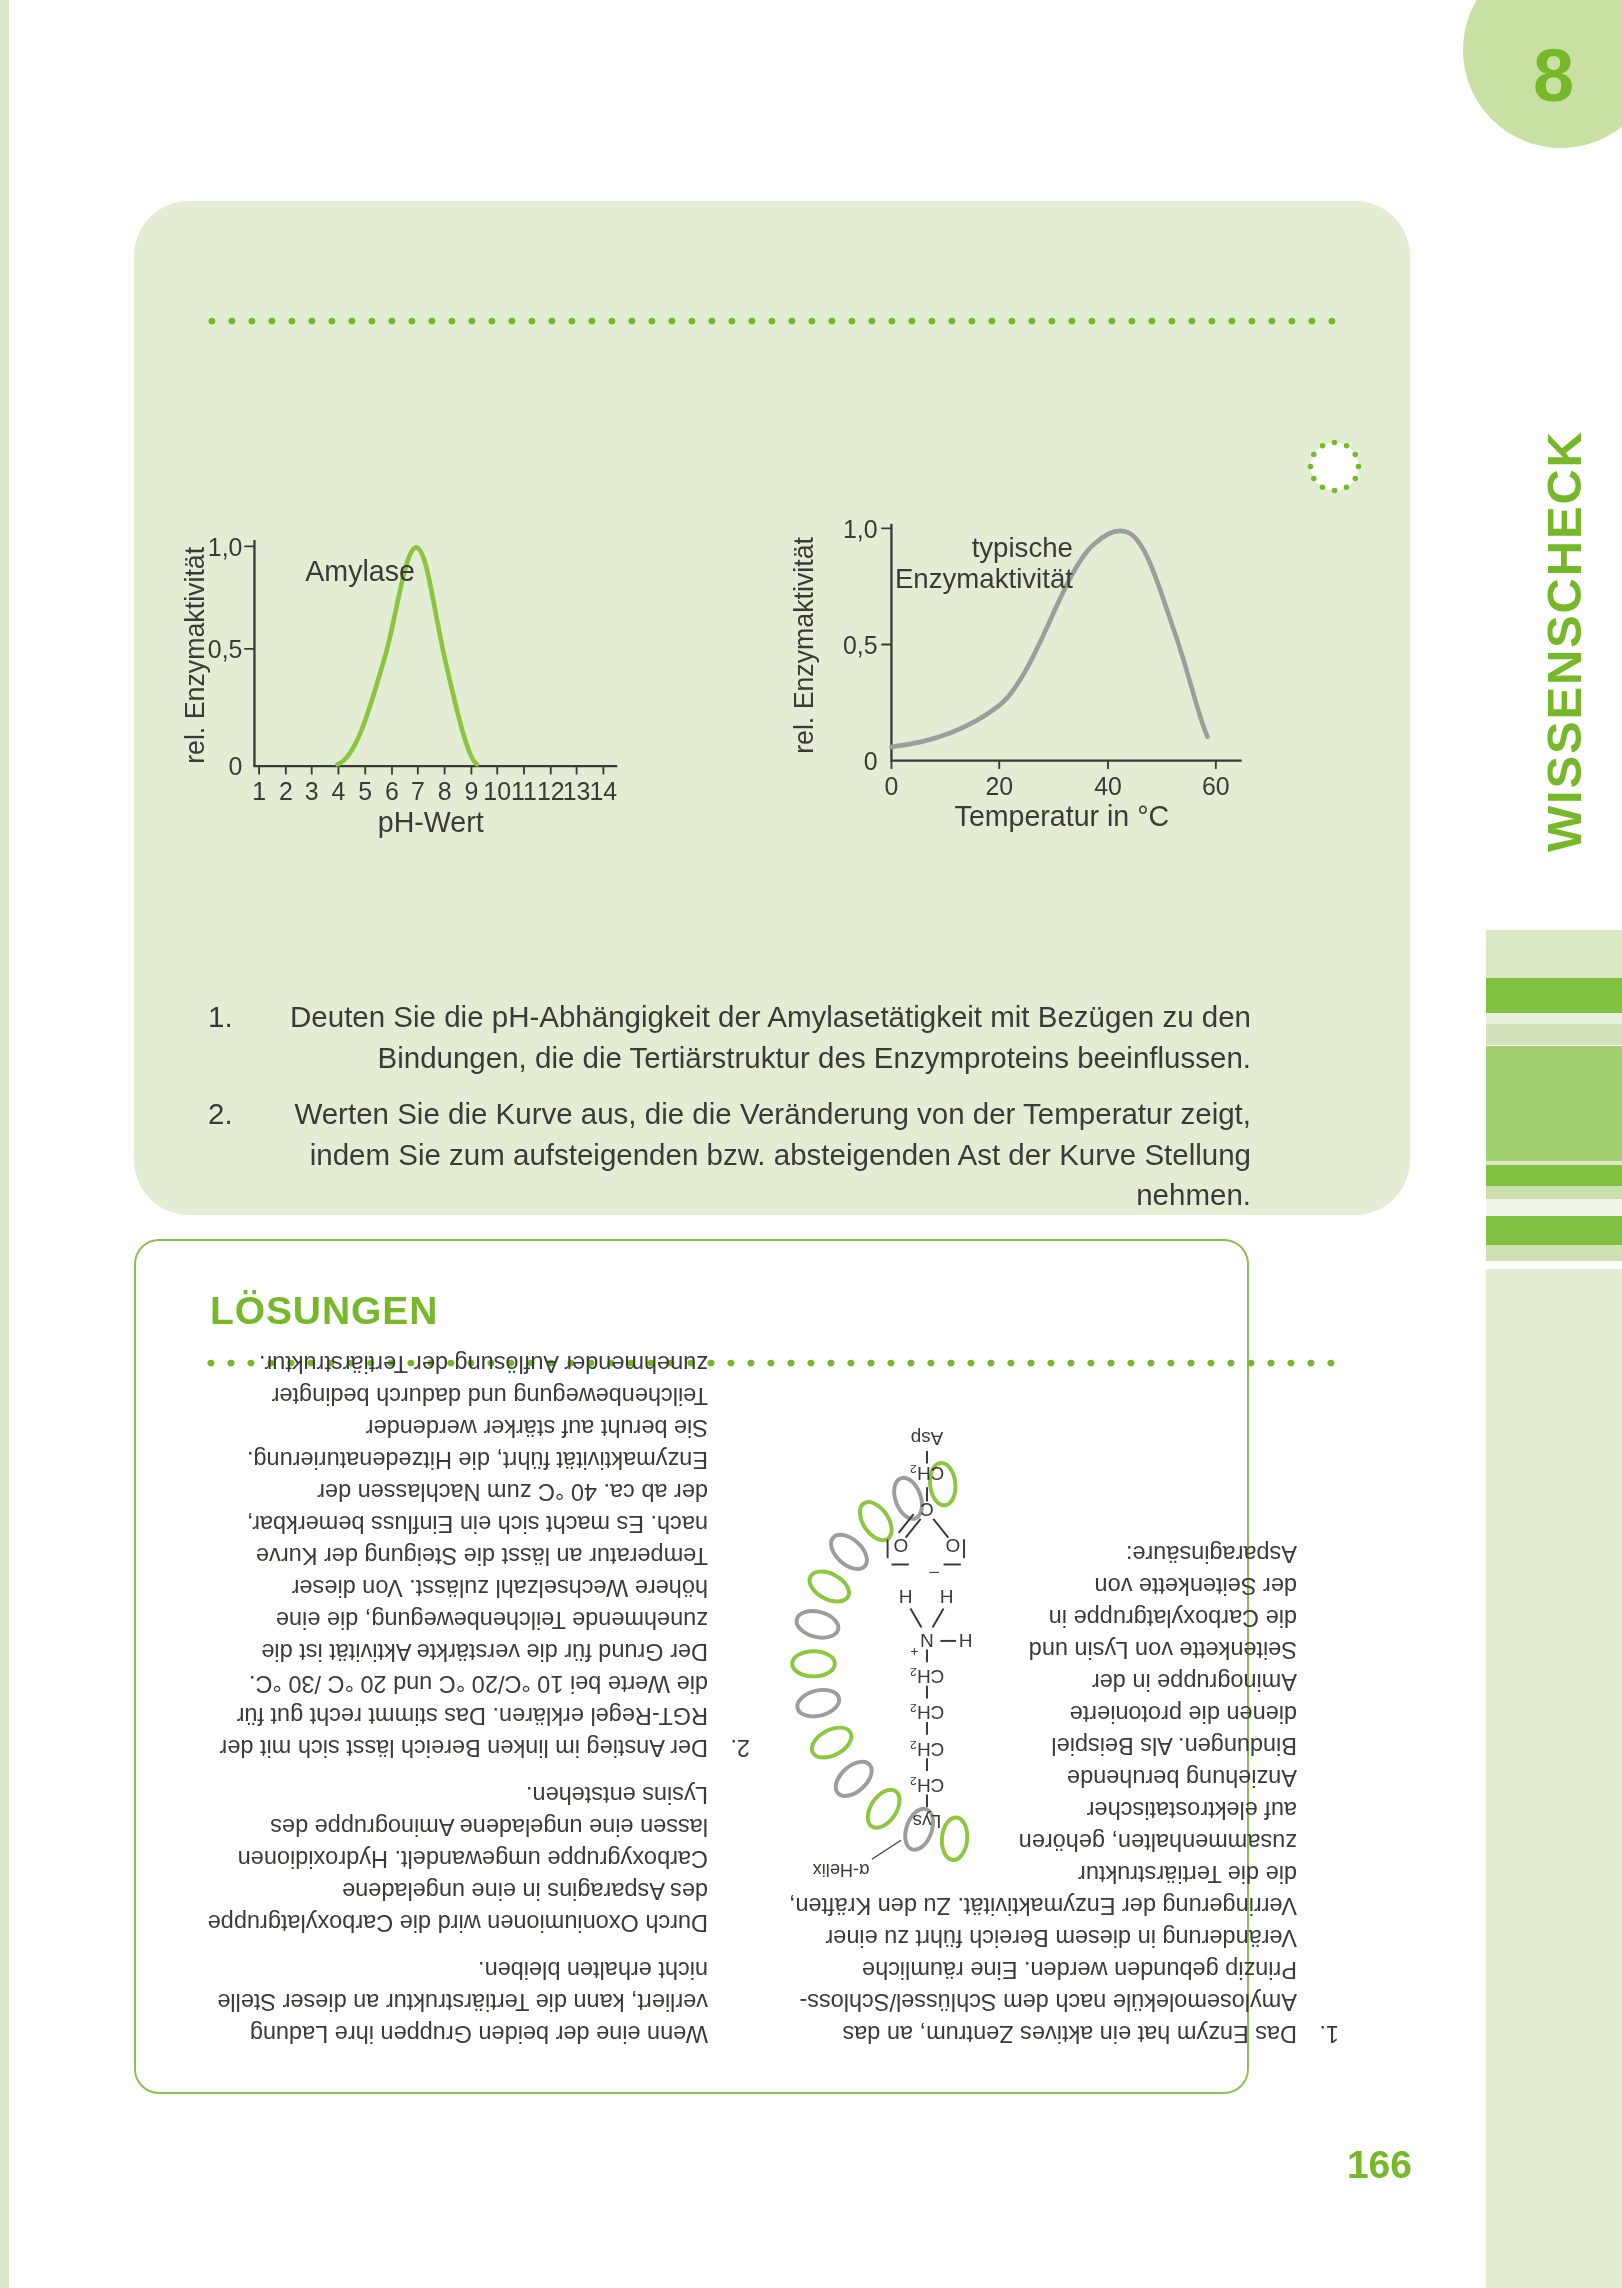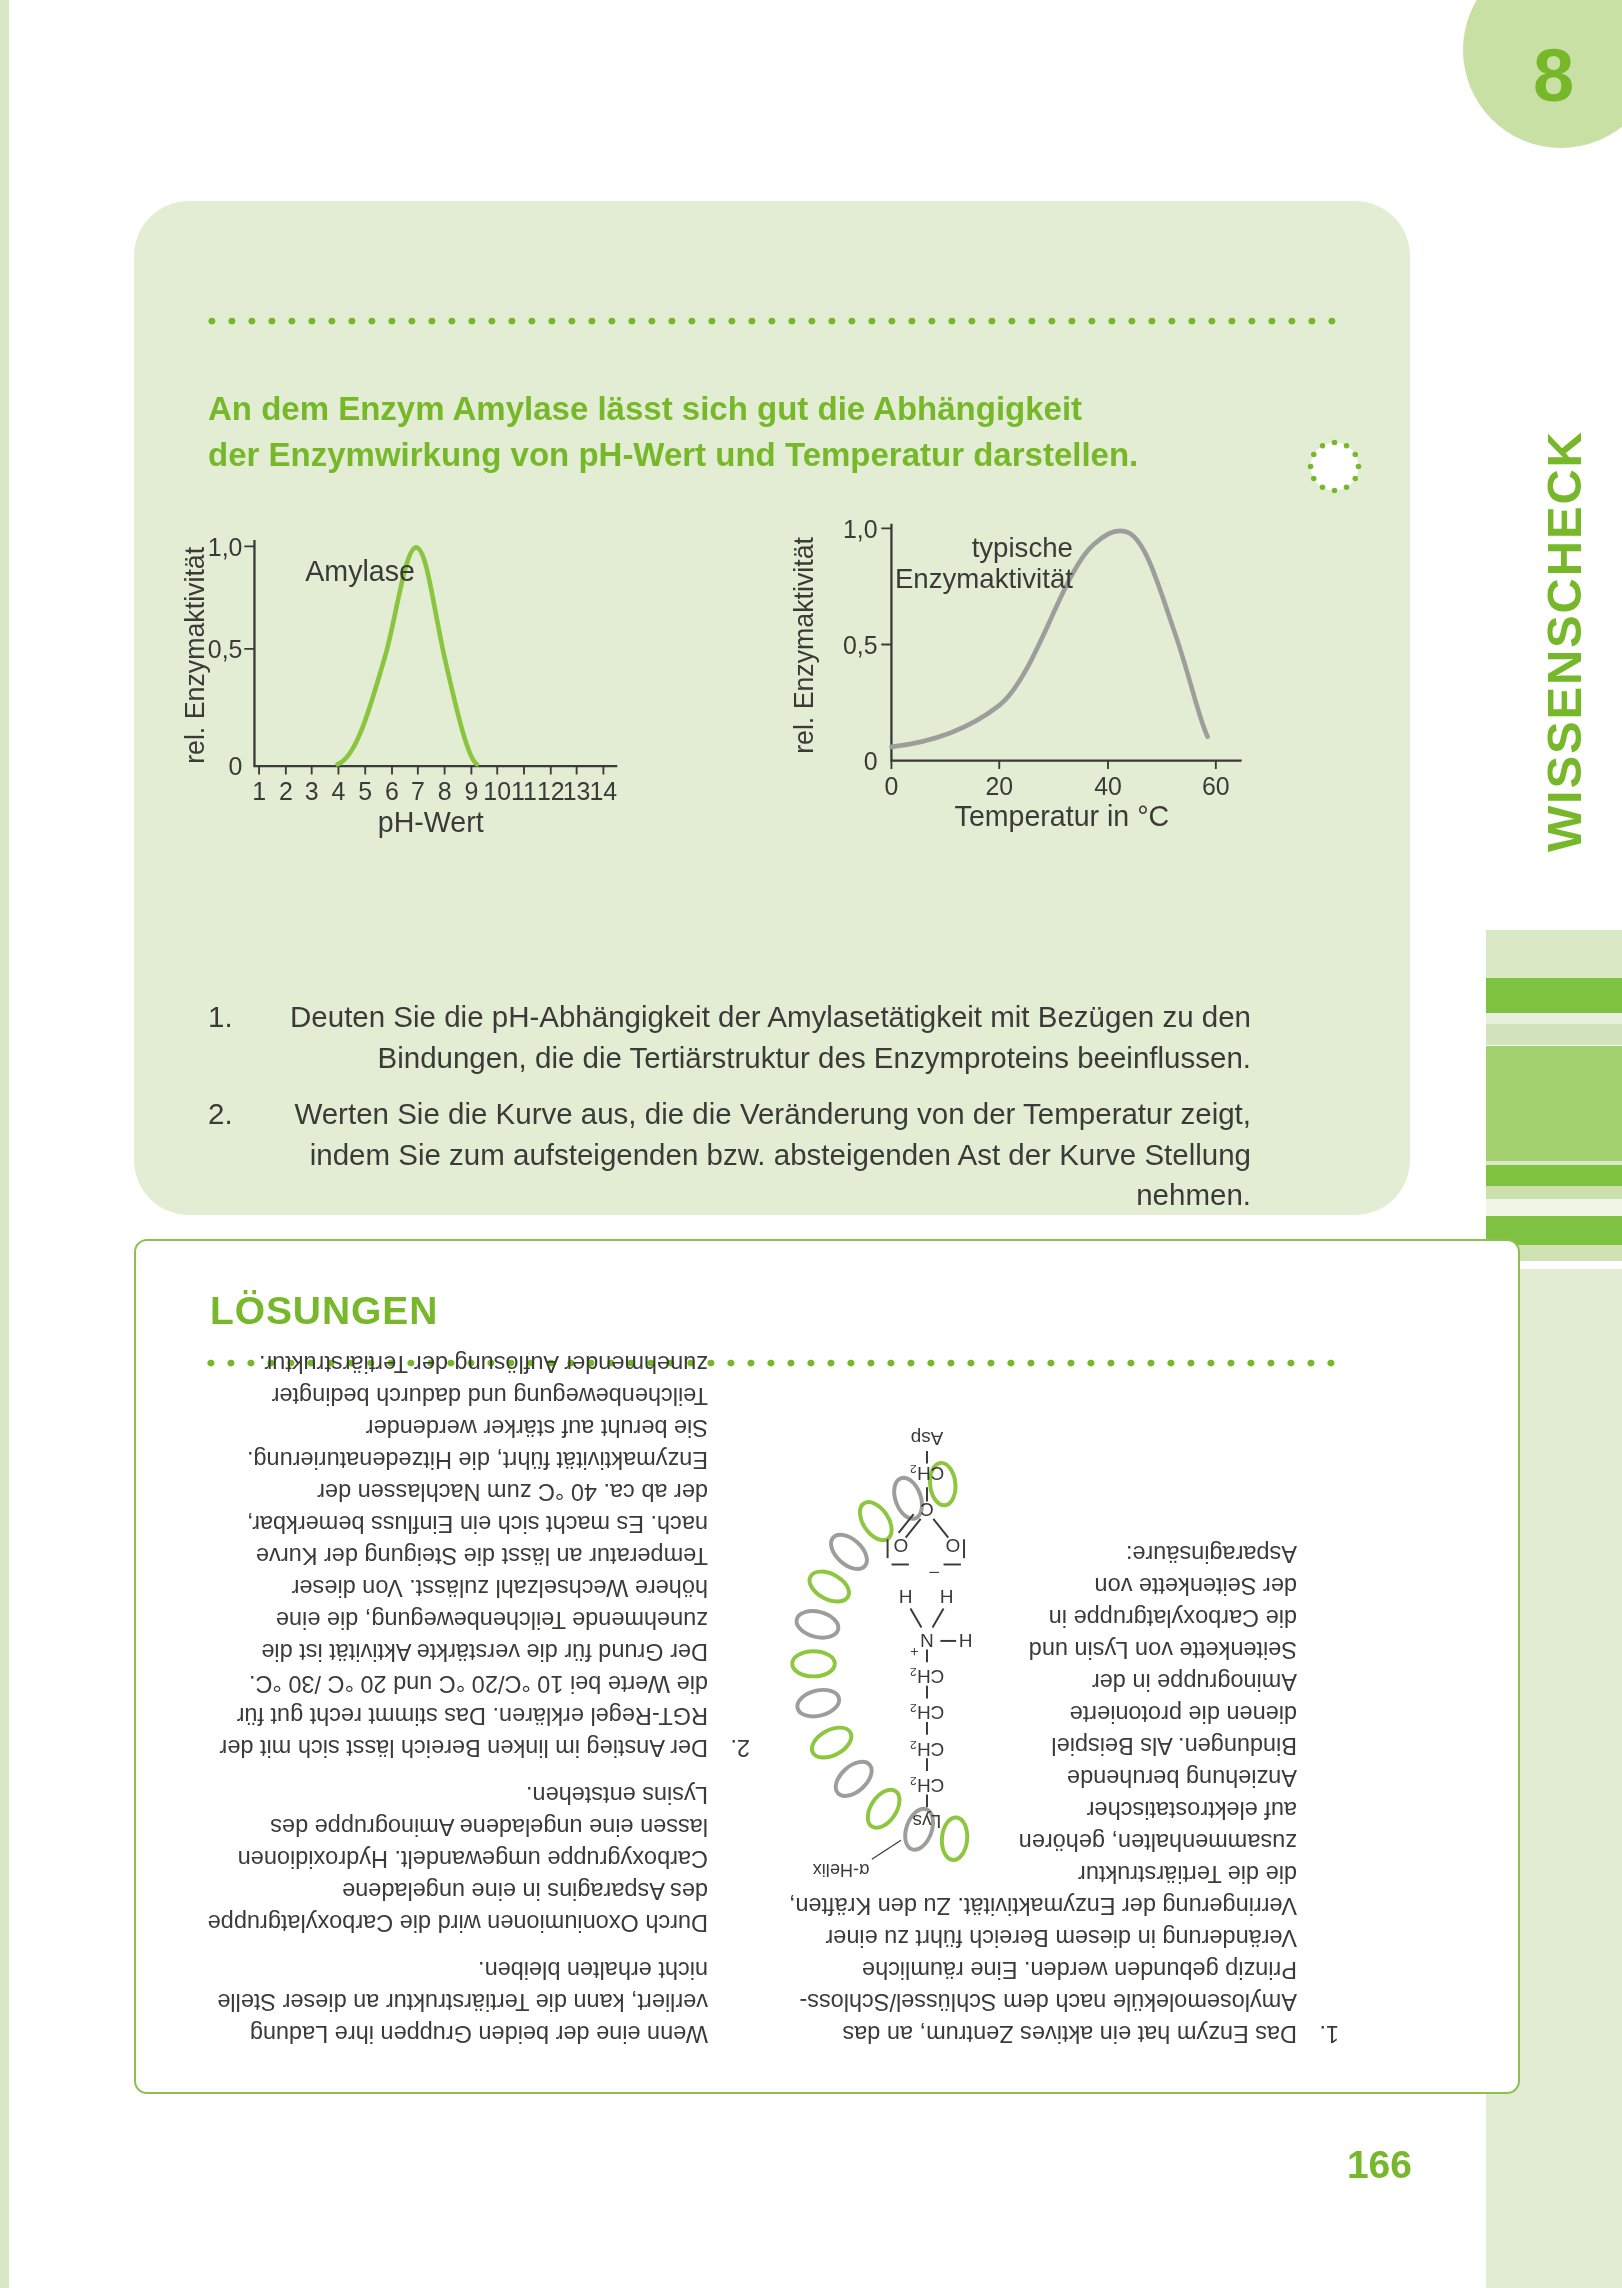--- a/index.html
+++ b/index.html
@@ -53,22 +53,22 @@
   .q-num{flex:0 0 44px;}
   .q-text{flex:1;text-align:right;}
   .badge{position:absolute;left:1171px;top:236px;width:59px;height:59px;}
 
   .chart{position:absolute;}
   #chart-ph{left:42px;top:302px;width:480px;height:337px;}
   #chart-temp{left:651px;top:297px;width:517px;height:341px;}
   svg text{font-family:"Liberation Sans","DejaVu Sans",sans-serif;fill:#3a3a39;}
 
   
-  .sol-panel{position:absolute;left:134px;top:1239px;width:1386px;height:855px;
-    background:#ffffff;border:2.8px solid #8cc152;border-radius:13px;box-sizing:border-box;}
+  .sol-panel{position:absolute;left:134px;top:1239px;width:1115px;height:855px;
+    background:#ffffff;border:2.8px solid #8cc152;border-radius:25px;box-sizing:border-box;}
   .sol-panel .panel-title{top:48px;}
   .sol-panel .dotted-rule{left:71px;top:118px;width:1133px;}
   .sol-body{position:absolute;left:71px;top:148px;width:1132px;height:661px;
     transform:rotate(180deg);display:flex;gap:35px;
     font-size:23.5px;line-height:32px;color:#3a3a39;}
   .sol-col-a{flex:0 0 554px;}
   .sol-col-b{flex:0 0 543px;}
   .sol-item{display:flex;margin-bottom:14.8px;}
   .sol-num{flex:0 0 42px;}
   .sol-text{flex:1;}
@@ -102,21 +102,20 @@
     <div id="s8" class="stripe"></div>
     <div id="s9" class="stripe"></div>
     <div id="s10" class="stripe"></div>
     <div id="s11" class="stripe"></div>
     <div id="s12" class="stripe"></div>
     <div id="s13" class="stripe"></div>
   </div>
 
   <div class="task-panel">
     <div class="dotted-rule"></div>
-    <div class="intro-text">An dem Enzym Amylase lässt sich gut die Abhängigkeit der Enzymwirkung von pH-Wert und Temperatur darstellen.</div>
 
     <svg class="badge" viewBox="0 0 64 64">
       <circle cx="32" cy="32" r="26" fill="#ffffff"></circle>
       <g fill="#76b82a">
         <circle cx="58" cy="32" r="3"></circle>
           <circle cx="54.5" cy="45" r="3"></circle>
           <circle cx="45" cy="54.5" r="3"></circle>
         <circle cx="32" cy="58" r="3"></circle>
           <circle cx="19" cy="54.5" r="3"></circle>
           <circle cx="9.5" cy="45" r="3"></circle>

